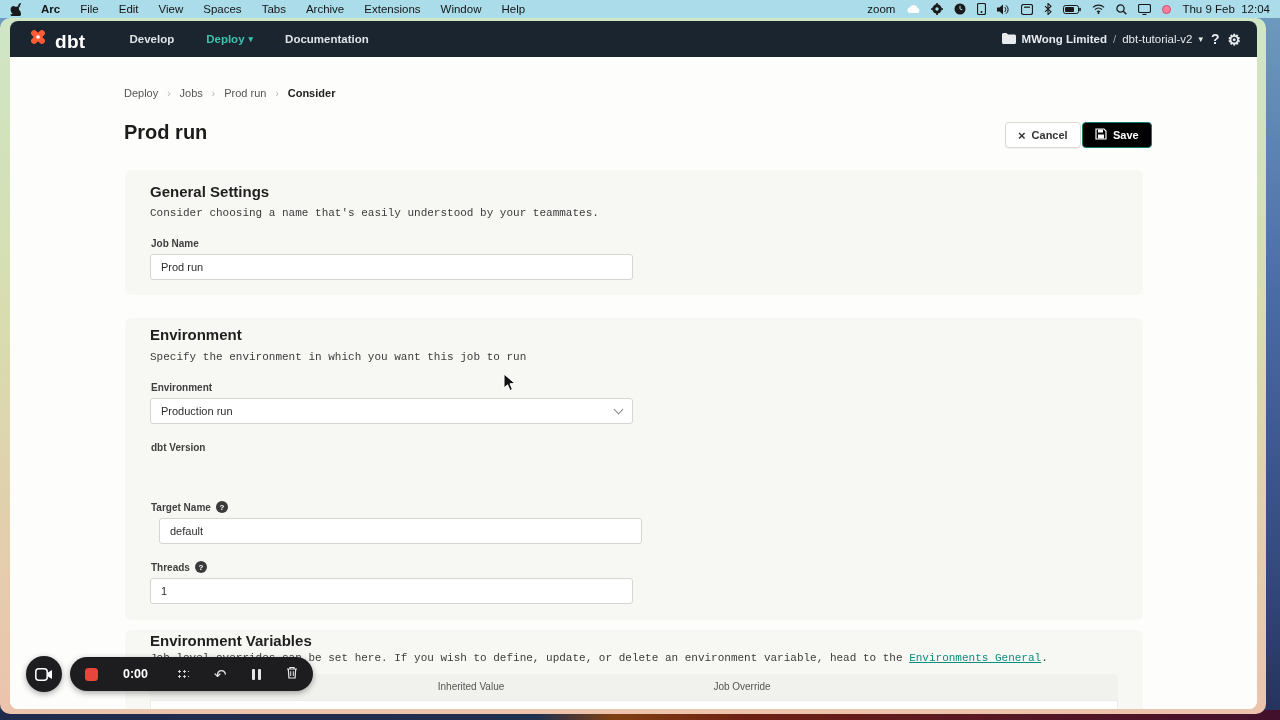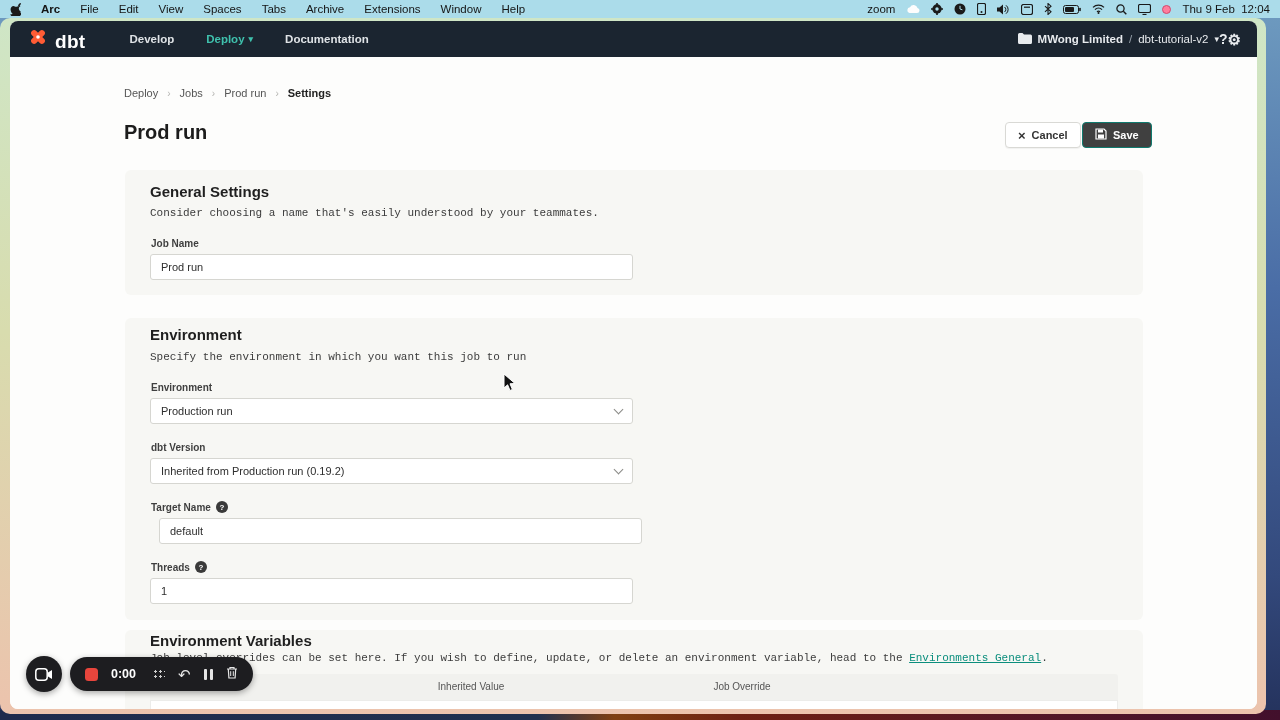--- a/index.html
+++ b/index.html
@@ -28,53 +28,53 @@
   .window-inner{width:100%;height:100%;border-radius:8px;overflow:hidden;background:#fdfdfc;display:flex;flex-direction:column;}
   
   .navbar{height:36px;background:#1b2530;display:flex;align-items:center;padding:0 16px;flex-shrink:0;}
   .brand{display:flex;align-items:flex-end;gap:5px;margin-right:28px;}
   .brand-text{color:#fff;font-size:19px;font-weight:700;letter-spacing:.3px;}
   .nav-items{display:flex;align-items:stretch;height:44px;}
   .nav-item{display:flex;align-items:center;gap:4px;padding:0 16px;font-size:11.5px;font-weight:600;color:#dfe3e6;cursor:pointer;position:relative;}
   .nav-item.active{color:#3fc1ad;}
   .nav-item.active::after{content:"";position:absolute;left:10px;right:10px;bottom:0;height:3px;background:#3fc1ad;}
   .nav-chevron{font-size:9px;line-height:1;}
-  .nav-right{margin-left:auto;display:flex;align-items:center;gap:0;color:#e8ebee;font-size:11.5px;}
+  .nav-right{margin-left:auto;display:flex;align-items:center;gap:8px;color:#e8ebee;font-size:11.5px;}
   .acct{display:flex;align-items:center;gap:6px;cursor:pointer;}
   .acct .org{font-weight:700;}
   .acct .sep{color:#9aa4ad;}
   .icon-btn{color:#e8ebee;font-size:14px;font-weight:700;cursor:pointer;line-height:1;}
   .gear{font-size:15px;}
   
   .content{position:relative;flex:1;background:#fdfdfc;overflow:hidden;}
   .breadcrumb{position:absolute;left:114px;top:30px;display:flex;align-items:center;gap:9px;font-size:11px;color:#555;}
   .breadcrumb .crumb{cursor:pointer;}
   .breadcrumb .crumb.current{font-weight:700;color:#222;}
   .breadcrumb .bsep{color:#b5b5b2;font-size:10px;}
   .page-title{position:absolute;left:114px;top:64px;font-size:20px;font-weight:700;color:#1c1c1c;}
   .btn{position:absolute;top:65px;height:26px;display:flex;align-items:center;gap:6px;border-radius:4px;font-size:11px;font-weight:600;cursor:pointer;padding:0 12px;}
   .btn-cancel{left:995px;background:#fff;border:1px solid #d9d9d5;color:#333;box-shadow:0 1px 1px rgba(0,0,0,.05);}
   .btn-cancel .x{font-size:13px;font-weight:700;}
-  .btn-save{left:1072px;background:#404040;border:1px solid #0f7a6e;color:#fff;}
+  .btn-save{left:1072px;background:#000000;border:1px solid #0f7a6e;color:#fff;}
   .card{position:absolute;left:115px;width:1018px;background:#f7f7f4;border-radius:6px;}
   .card h2{font-size:15px;font-weight:700;color:#1f1f1f;}
   .card .desc{font-size:11px;color:#3c3c3c;font-family:Liberation Mono, monospace;}
   .field-label{font-size:10px;font-weight:700;color:#3f3f3f;display:flex;align-items:center;gap:5px;}
   .help-dot{width:12px;height:12px;border-radius:50%;background:#3a3a3a;color:#fff;font-size:8px;font-weight:700;display:inline-flex;align-items:center;justify-content:center;cursor:pointer;}
   .t-input,.t-select{width:483px;height:26px;background:#fff;border:1px solid #d6d6d1;border-radius:3px;font-size:11px;color:#2e2e2e;padding:0 10px;font-family:"Liberation Sans",sans-serif;}
   .t-select{display:flex;align-items:center;justify-content:space-between;cursor:pointer;}
   .sel-chev{width:7px;height:7px;border-right:1.5px solid #8a8a86;border-bottom:1.5px solid #8a8a86;transform:rotate(45deg);margin-top:-3px;}
   .abs{position:absolute;}
   .ev-link{color:#0b8e7d;text-decoration:underline;cursor:pointer;}
   .table-head{position:absolute;left:25px;top:44px;width:968px;height:26px;background:#f1f1ee;border-radius:3px 3px 0 0;}
   .th-label{position:absolute;top:7px;transform:translateX(-50%);font-size:10px;font-weight:400;color:#555;}
   .table-row{position:absolute;left:25px;top:70px;width:968px;height:40px;background:#fff;border:1px solid #ececea;}
   
   .rec-cam{position:absolute;left:26px;top:656px;width:36px;height:36px;border-radius:50%;background:#1d1d20;display:flex;align-items:center;justify-content:center;z-index:60;cursor:pointer;box-shadow:0 2px 6px rgba(0,0,0,.35);}
-  .rec-pill{position:absolute;left:70px;top:657px;height:34px;border-radius:17px;background:#1d1d20;display:flex;align-items:center;padding:0 15px;gap:13px;z-index:60;box-shadow:0 2px 6px rgba(0,0,0,.35);}
+  .rec-pill{position:absolute;left:70px;top:657px;height:34px;border-radius:17px;background:#1d1d20;display:flex;align-items:center;padding:0 15px;gap:25px;z-index:60;box-shadow:0 2px 6px rgba(0,0,0,.35);}
   .rec-stop{width:13px;height:13px;border-radius:3.5px;background:#e8453c;cursor:pointer;}
   .rec-time{color:#fff;font-size:12.5px;font-weight:700;font-family:"Liberation Sans",sans-serif;}
   .rec-dots{width:12px;height:10px;margin-left:4px;cursor:grab;
     background:radial-gradient(circle 1.2px,#cfcfcf 1.2px,transparent 1.3px);
     background-size:5px 5px;background-position:0 0;}
   .rec-undo{color:#e6e6e6;font-size:15px;line-height:1;cursor:pointer;}
   .rec-pause{display:flex;gap:3px;cursor:pointer;}
   .rec-pause i{display:block;width:3px;height:11px;background:#e6e6e6;border-radius:1px;}
   
   .cursor{position:absolute;left:503px;top:373px;z-index:70;pointer-events:none;}
@@ -227,21 +227,21 @@
 
     <div class="content">
 
       <div class="breadcrumb">
         <span class="crumb">Deploy</span>
         <span class="bsep">›</span>
         <span class="crumb">Jobs</span>
         <span class="bsep">›</span>
         <span class="crumb">Prod run</span>
         <span class="bsep">›</span>
-        <span class="crumb current">Settings</span>
+        <span class="crumb current">Consider</span>
       </div>
 
       <h1 class="page-title">Prod run</h1>
 
       <div class="btn btn-cancel">
         <span class="x">×</span>
         <span>Cancel</span>
       </div>
       <div class="btn btn-save">
         <span><svg width="12" height="12" viewBox="0 0 12 12">
@@ -263,24 +263,20 @@
         <h2 class="abs" style="left:25px;top:8px;">Environment</h2>
         <div class="desc abs" style="left:25px;top:33px;">Specify the environment in which you want this job to run</div>
 
         <div class="field-label abs" style="left:26px;top:64px;">Environment</div>
         <div class="t-select abs" style="left:25px;top:80px;">
           <span>Production run</span>
           <span class="sel-chev"></span>
         </div>
 
         <div class="field-label abs" style="left:26px;top:124px;">dbt Version</div>
-        <div class="t-select abs" style="left:25px;top:140px;">
-          <span>Inherited from Production run (0.19.2)</span>
-          <span class="sel-chev"></span>
-        </div>
 
         <div class="field-label abs" style="left:26px;top:183px;">
           <span>Target Name</span>
           <span class="help-dot">?</span>
         </div>
         <input class="t-input abs" style="left: 34px; top: 200px;" readonly="" value="default">
 
         <div class="field-label abs" style="left:26px;top:243px;">
           <span>Threads</span>
           <span class="help-dot">?</span>

